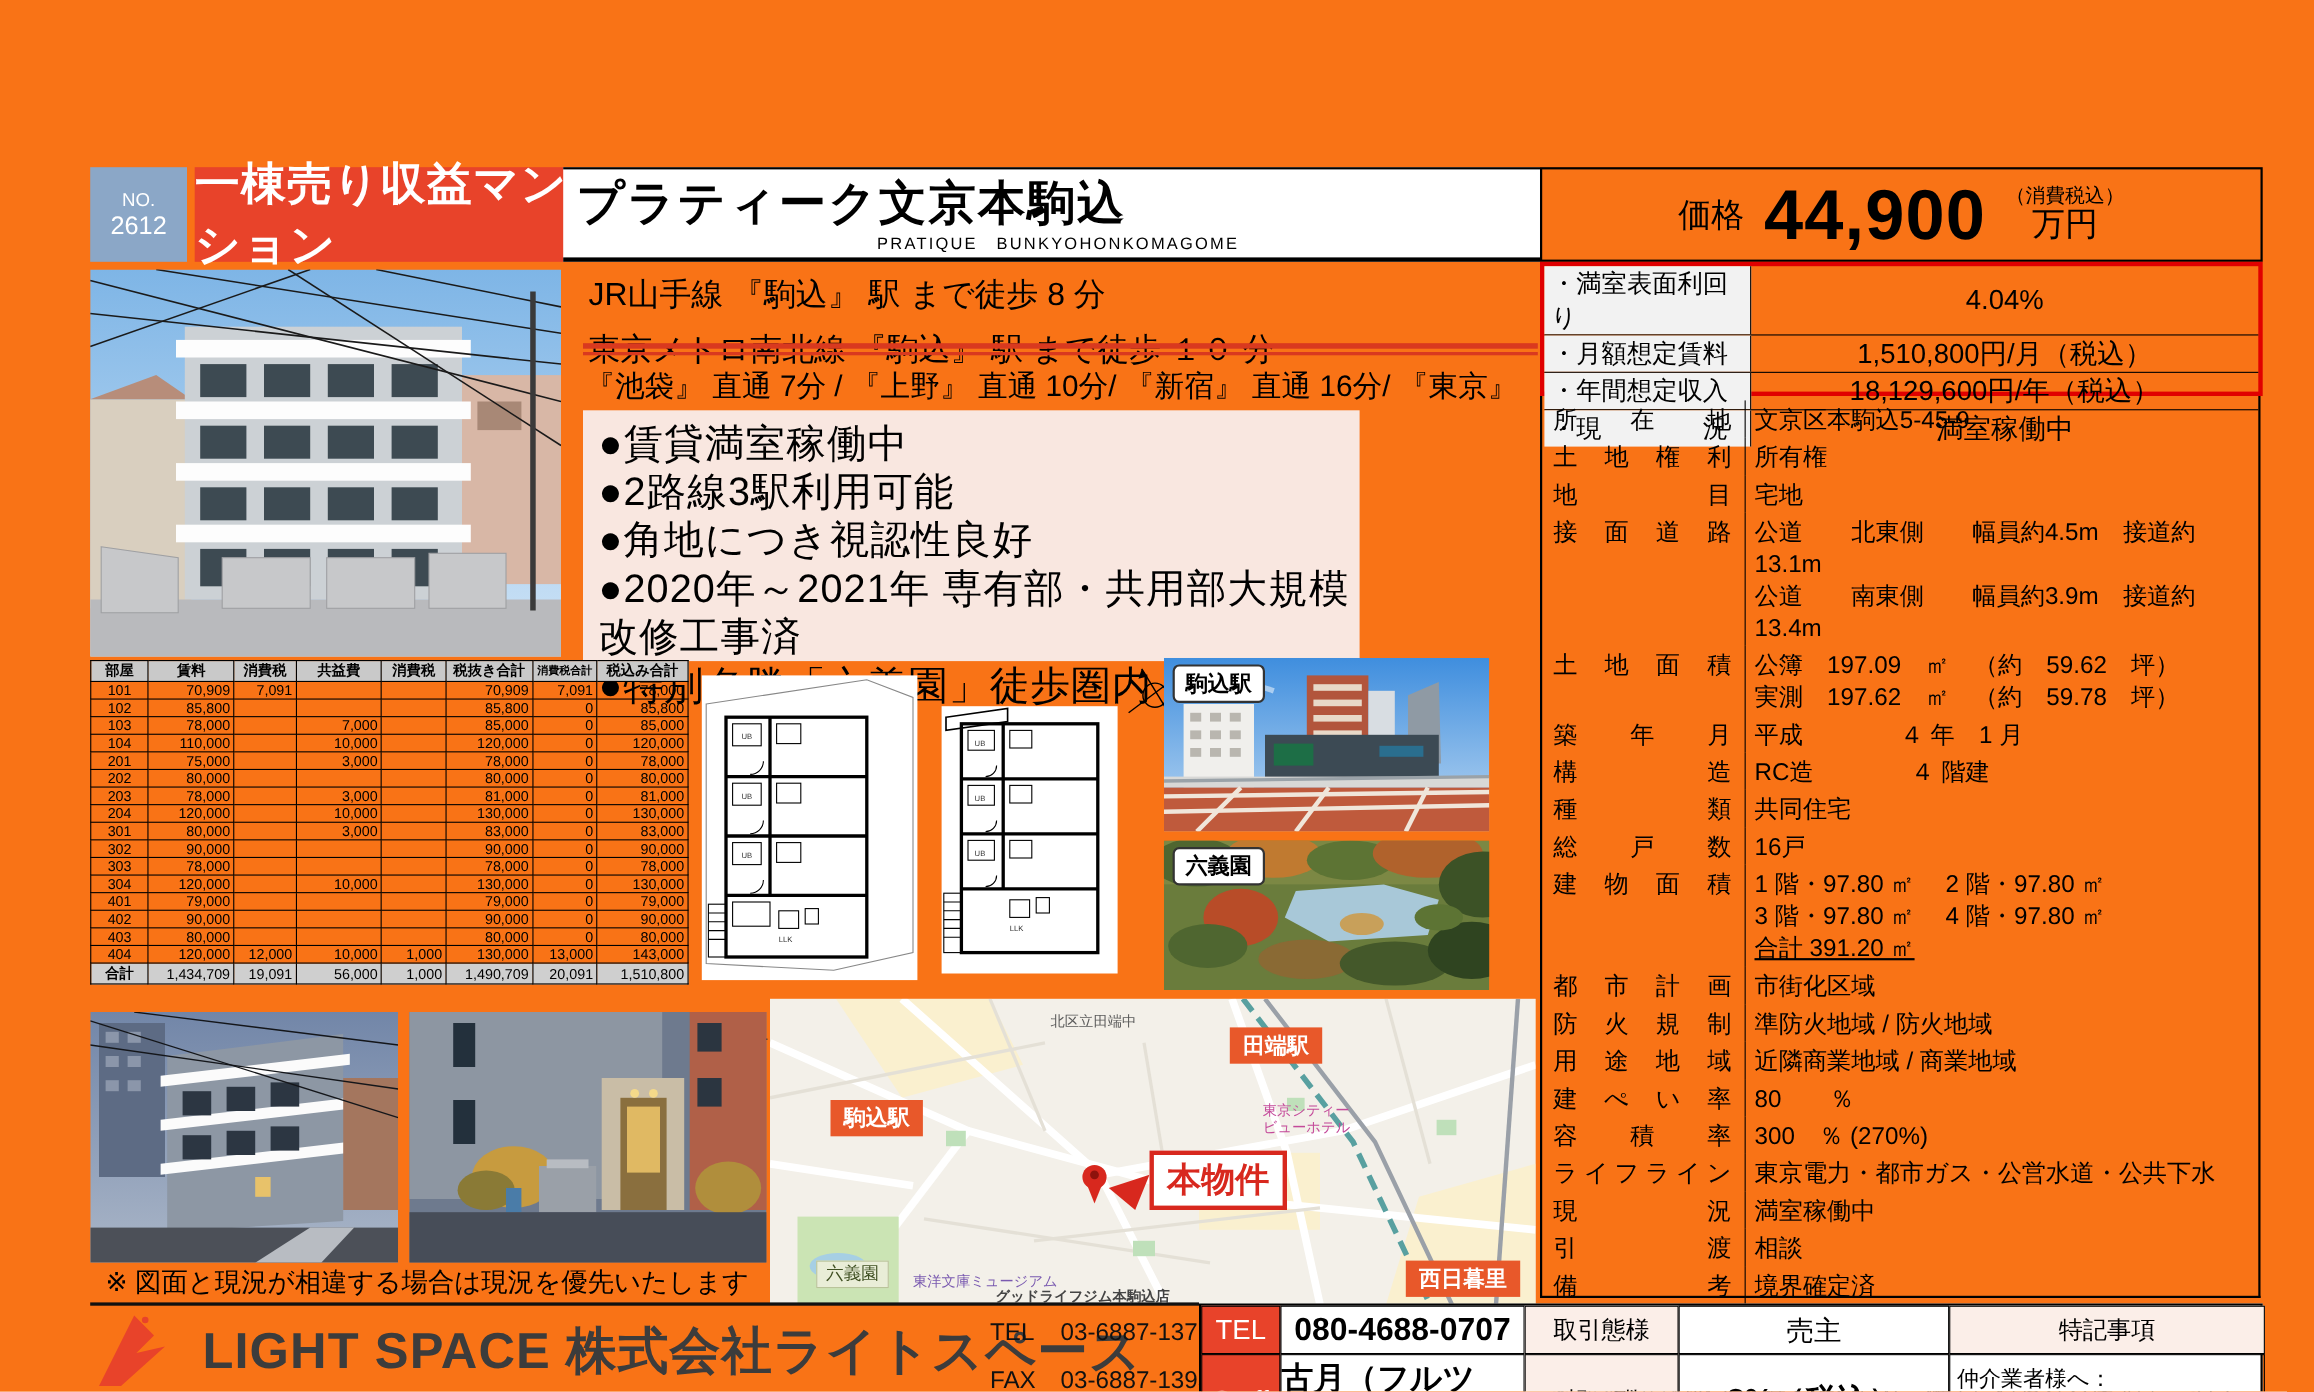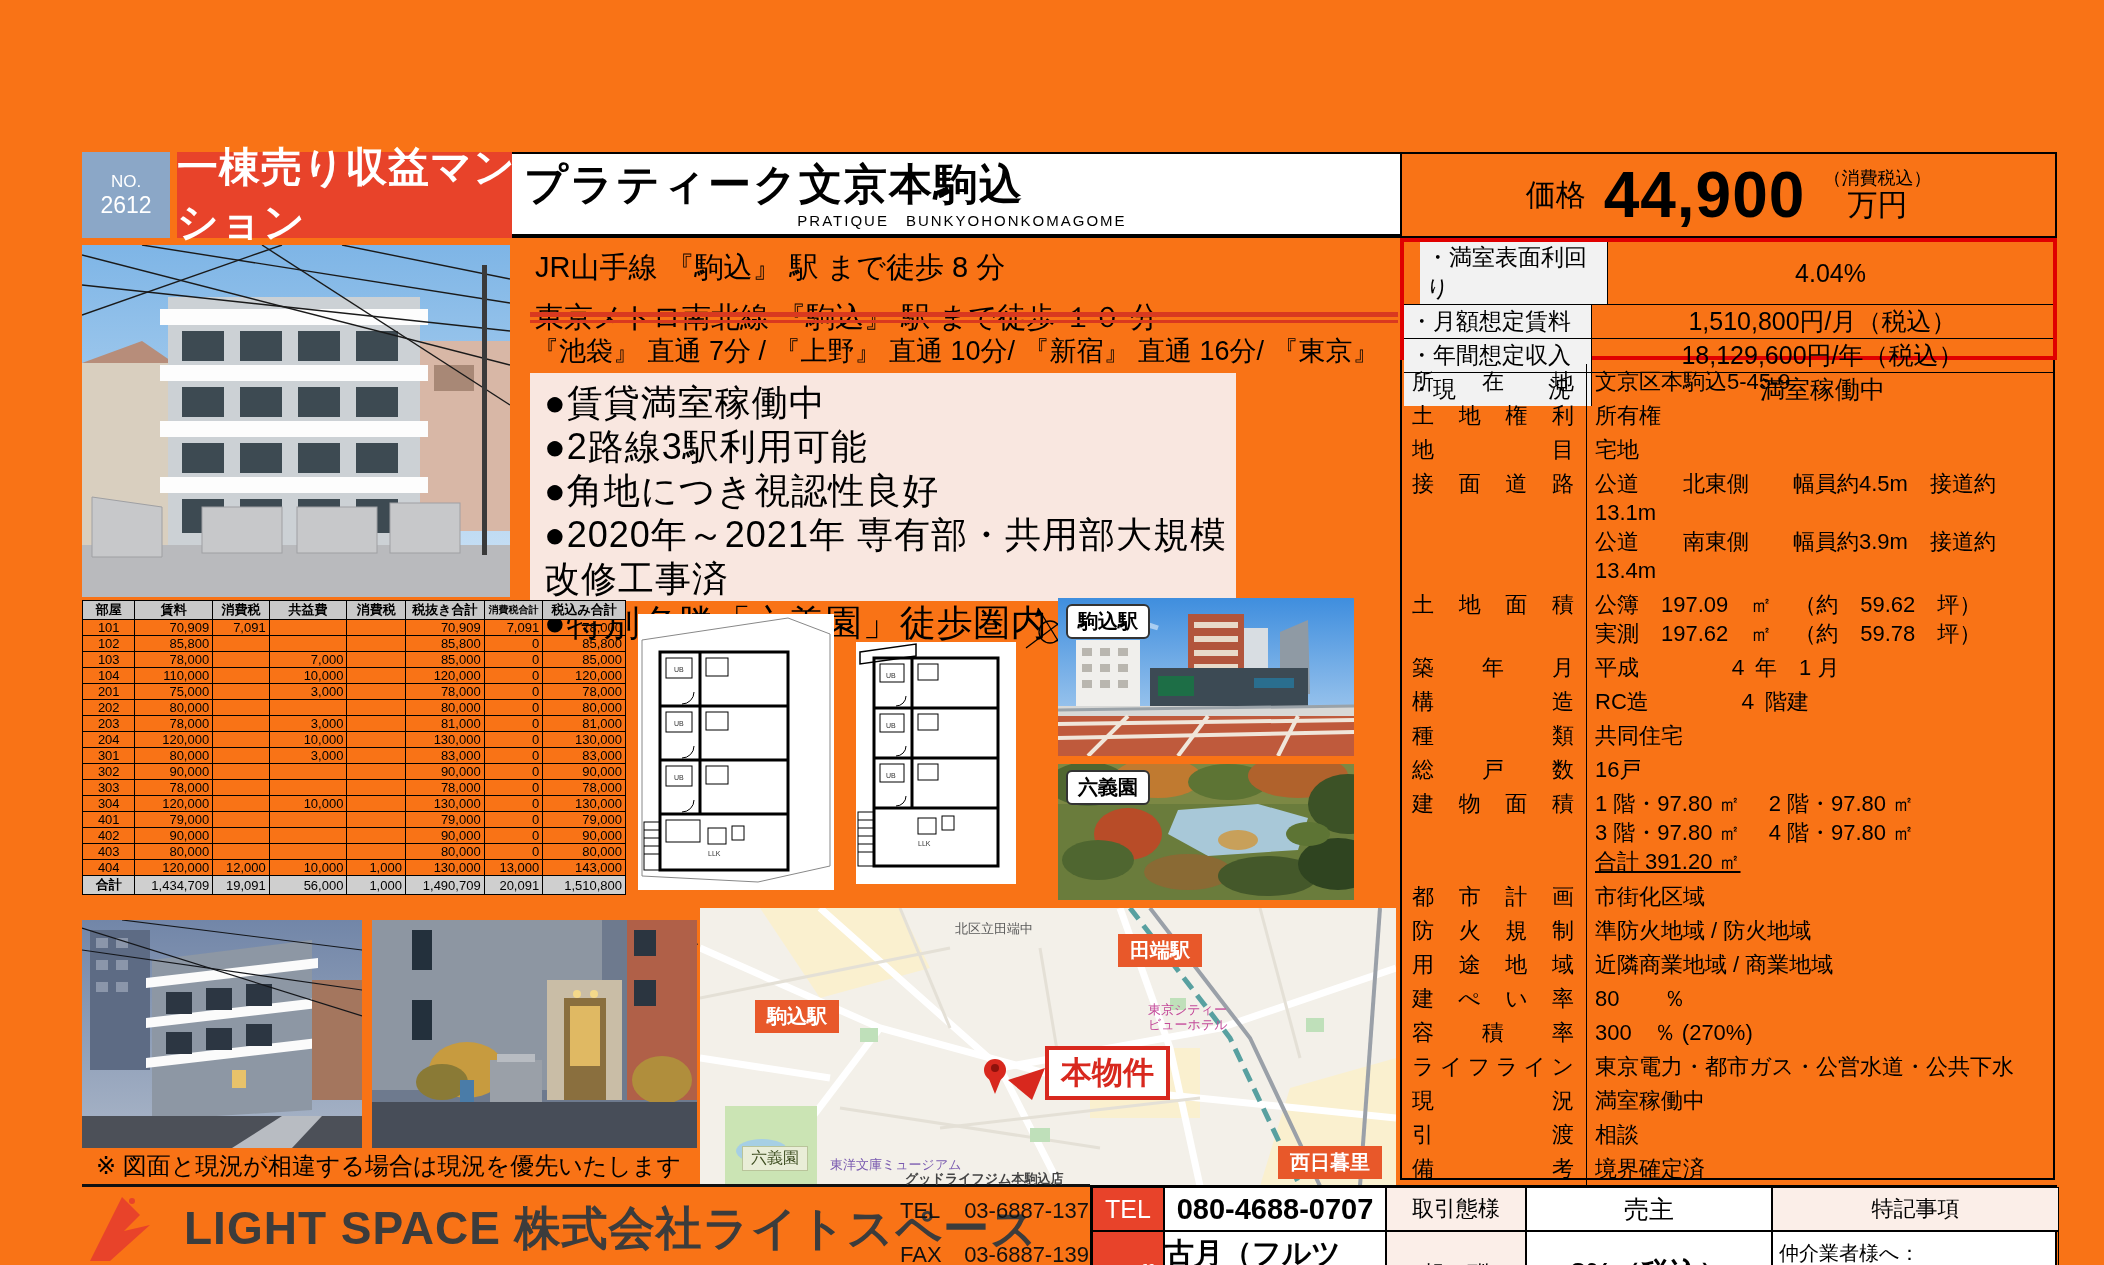--- a/index.html
+++ b/index.html
@@ -18,21 +18,21 @@
   .title-en { font-size:15px; letter-spacing:2px; text-align:center; margin-top:-2px; }
   .price-box { position:absolute; left:1400px; top:152px; width:657px; height:86px; border:2px solid #000;
                display:flex; align-items:center; justify-content:center; gap:18px; }
   .price-l { font-size:30px; } .price-v { font-size:64px; font-weight:bold; letter-spacing:1px; }
   .price-r { text-align:center; line-height:1.1; } .price-tax { font-size:18px; } .price-unit { font-size:30px; }
 
   
   .yield { position:absolute; left:1400px; top:238px; width:657px; height:122px; border:4px solid #e00000;
            display:flex; flex-direction:column; }
   .yrow { flex:1; display:flex; border-top:1.5px solid #000; }
-  .yrow:first-child { border-top:none;padding-left:16px; }
+  .yrow:first-child { border-top:none; }
   .ylabel { width:188px; background:#f2f2f2; font-size:23px; display:flex; align-items:center; padding-left:6px; border-right:1.5px solid #000; }
   .yvalue { flex:1; font-size:25px; display:flex; align-items:center; justify-content:center; }
 
   
   .details { position:absolute; left:1400px; top:360px; width:655px; height:820px;
              border:2px solid #000; border-top:none; display:flex; flex-direction:column; padding-top:4px; }
   .drow { display:flex; min-height:31px; }
   .dlabel { width:185px; min-width:185px; font-size:22px; padding:3px 12px 0 10px;
             text-align:justify; text-align-last:justify; border-right:1.5px solid #000; }
   .dvalue { flex:1; font-size:22px; padding:3px 0 2px 8px; white-space:pre-line; line-height:1.32; }

